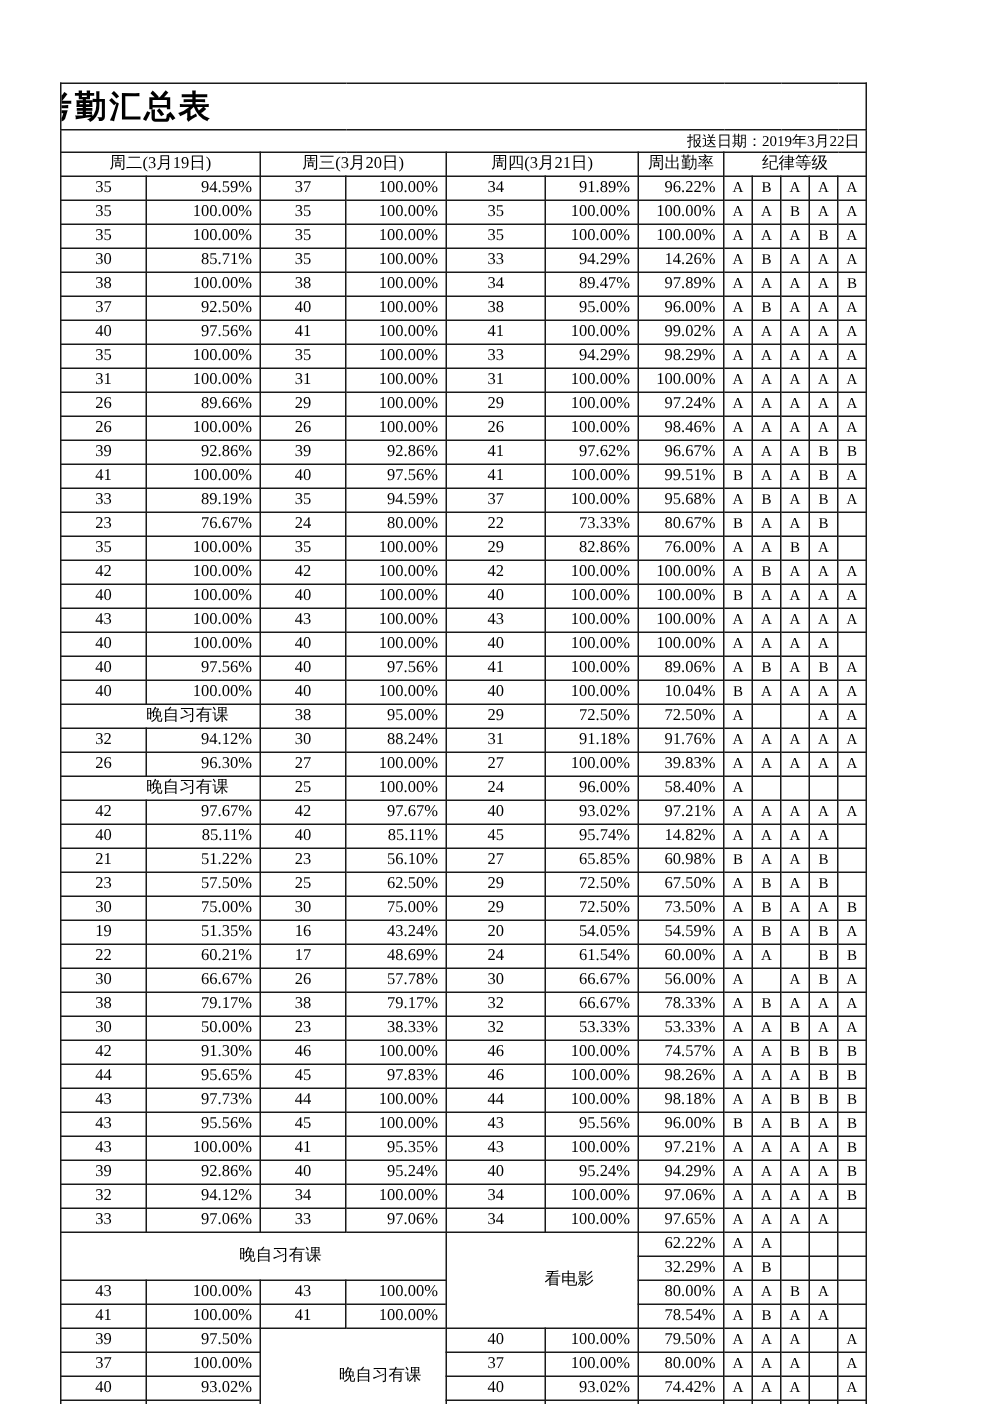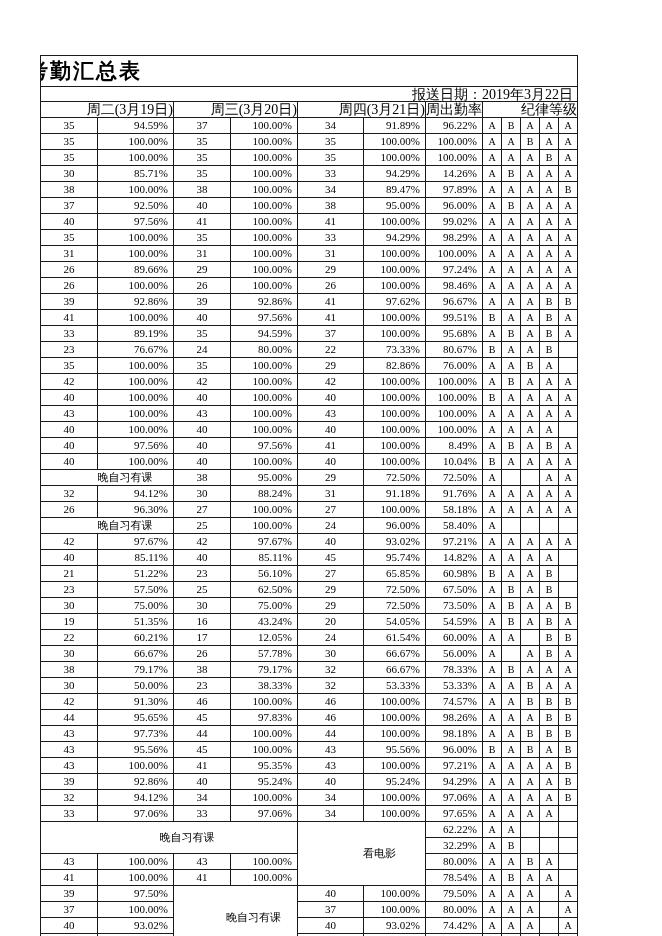--- a/index.html
+++ b/index.html
@@ -29,22 +29,22 @@
   }
   tr.title-row td { height:31px; }
   .title-clip { overflow:hidden; height:29px; display:flex; align-items:center; }
   .title-text {
     font-size:21px;
     font-weight:bold;
     letter-spacing:2px;
     margin-left:-14px;
     white-space:nowrap;
   }
-  tr.date-row td { height:15px; text-align:right; font-size:14px; padding-right:4px; }
-  tr.header-row th { height:16px; text-align:right; font-size:14px; }
+  tr.date-row td { height:15px; text-align:right; font-size:10px; padding-right:4px; }
+  tr.header-row th { height:16px; text-align:center; font-size:11px; }
   .cn { text-align:center; }            
   .cp, .cr { text-align:right; padding-right:5px; } 
   .cg { text-align:center; font-size:10px; }        
   .cm { text-align:center;padding-left:36px; }            
 </style>
 </head>
 <body>
 
 <div class="sheet">
   <table>
@@ -364,21 +364,21 @@
           <td class="cg">A</td>
           <td class="cg"></td>
         </tr>
         <tr>
           <td class="cn">40</td>
           <td class="cp">97.56%</td>
           <td class="cn">40</td>
           <td class="cp">97.56%</td>
           <td class="cn">41</td>
           <td class="cp">100.00%</td>
-          <td class="cr">8.49%</td>
+          <td class="cr">89.06%</td>
           <td class="cg">A</td>
           <td class="cg">B</td>
           <td class="cg">A</td>
           <td class="cg">B</td>
           <td class="cg">A</td>
         </tr>
         <tr>
           <td class="cn">40</td>
           <td class="cp">100.00%</td>
           <td class="cn">40</td>
@@ -419,21 +419,21 @@
           <td class="cg">A</td>
           <td class="cg">A</td>
         </tr>
         <tr>
           <td class="cn">26</td>
           <td class="cp">96.30%</td>
           <td class="cn">27</td>
           <td class="cp">100.00%</td>
           <td class="cn">27</td>
           <td class="cp">100.00%</td>
-          <td class="cr">58.18%</td>
+          <td class="cr">39.83%</td>
           <td class="cg">A</td>
           <td class="cg">A</td>
           <td class="cg">A</td>
           <td class="cg">A</td>
           <td class="cg">A</td>
         </tr>
         <tr>
           <td class="cm" colspan="2">晚自习有课</td>
           <td class="cn">25</td>
           <td class="cp">100.00%</td>
@@ -527,21 +527,21 @@
           <td class="cg">A</td>
           <td class="cg">B</td>
           <td class="cg">A</td>
           <td class="cg">B</td>
           <td class="cg">A</td>
         </tr>
         <tr>
           <td class="cn">22</td>
           <td class="cp">60.21%</td>
           <td class="cn">17</td>
-          <td class="cp">12.05%</td>
+          <td class="cp">48.69%</td>
           <td class="cn">24</td>
           <td class="cp">61.54%</td>
           <td class="cr">60.00%</td>
           <td class="cg">A</td>
           <td class="cg">A</td>
           <td class="cg"></td>
           <td class="cg">B</td>
           <td class="cg">B</td>
         </tr>
         <tr>

